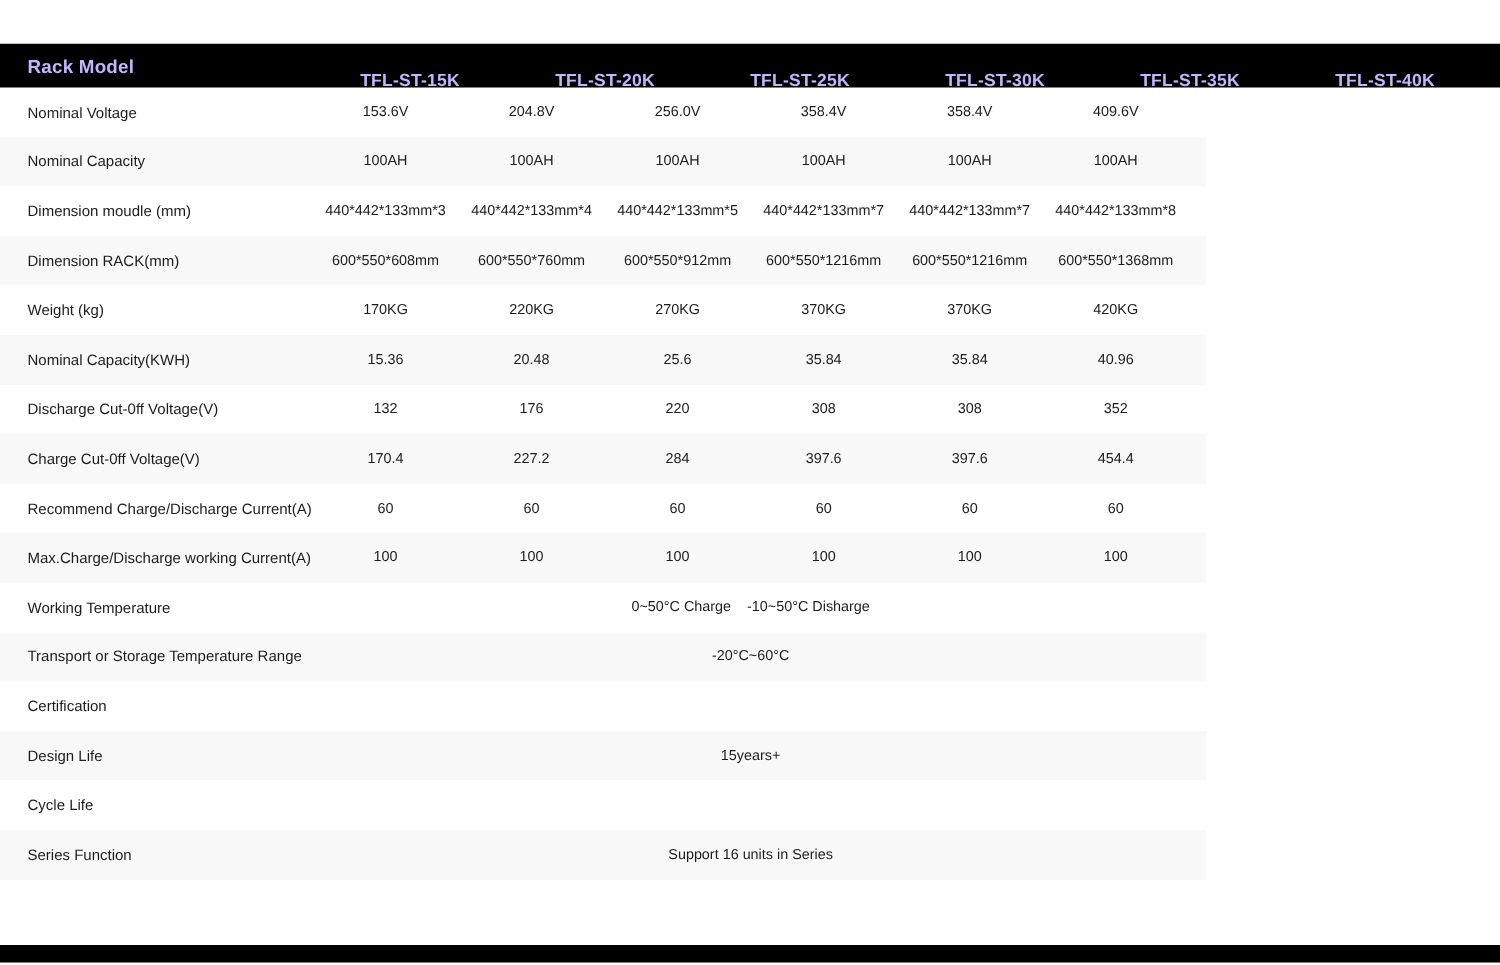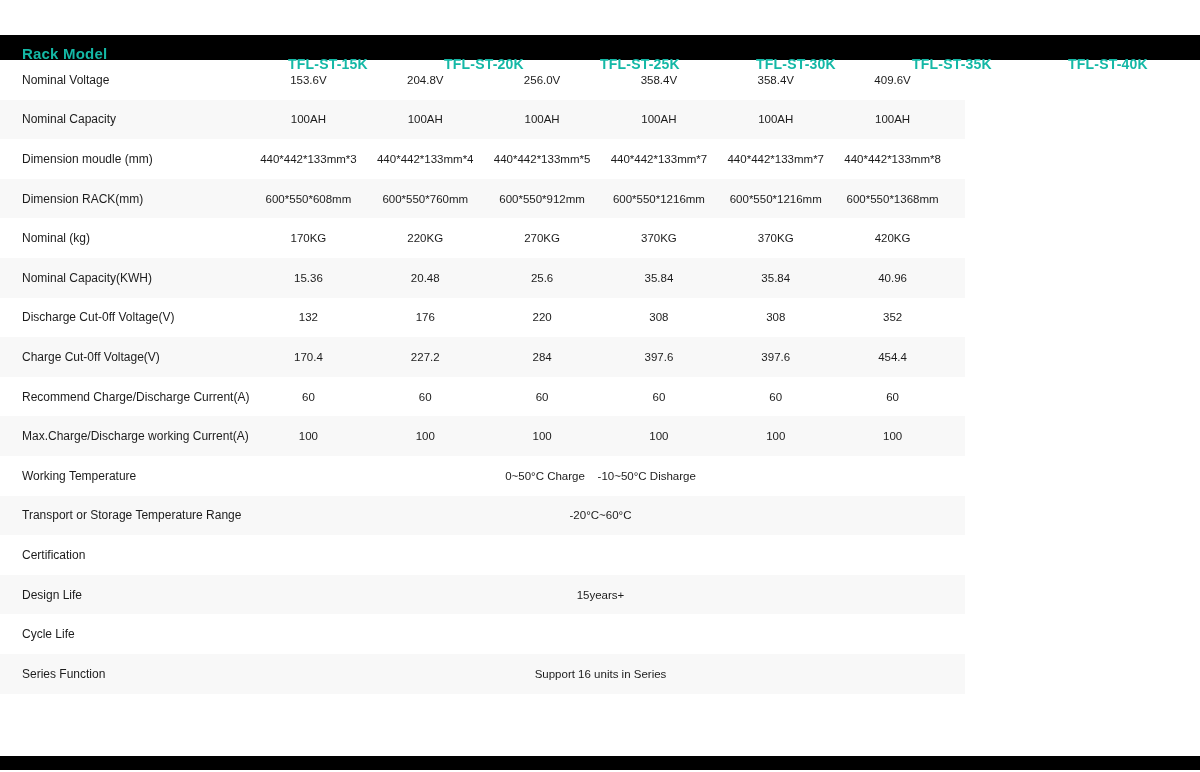--- a/index.html
+++ b/index.html
@@ -14,23 +14,23 @@
   .top-space { height: 35px; }
 
   .grid {
     display: grid;
     grid-template-columns: 250px repeat(6, 1fr);
     padding-right: 14px;
     align-items: center;
   }
 
   .header-bar {
-    height: 25px;
+    height: 35px;
     background: #000000;
-    color: #14b8a6;
+    color: #c4b5fd;
   }
   .header-bar .label-cell {
     font-size: 15px;
     font-weight: bold;
     padding-left: 22px;
     letter-spacing: 0.2px;
   }
   .header-bar .model-cell {
     font-size: 14px;
     font-weight: bold;
@@ -117,21 +117,21 @@
       <div class="label-cell">Dimension RACK(mm)</div>
       <div class="value-cell">600*550*608mm</div>
       <div class="value-cell">600*550*760mm</div>
       <div class="value-cell">600*550*912mm</div>
       <div class="value-cell">600*550*1216mm</div>
       <div class="value-cell">600*550*1216mm</div>
       <div class="value-cell">600*550*1368mm</div>
     </div>
 
     <div class="grid row">
-      <div class="label-cell">Nominal (kg)</div>
+      <div class="label-cell">Weight (kg)</div>
       <div class="value-cell">170KG</div>
       <div class="value-cell">220KG</div>
       <div class="value-cell">270KG</div>
       <div class="value-cell">370KG</div>
       <div class="value-cell">370KG</div>
       <div class="value-cell">420KG</div>
     </div>
 
     <div class="grid row">
       <div class="label-cell">Nominal Capacity(KWH)</div>

